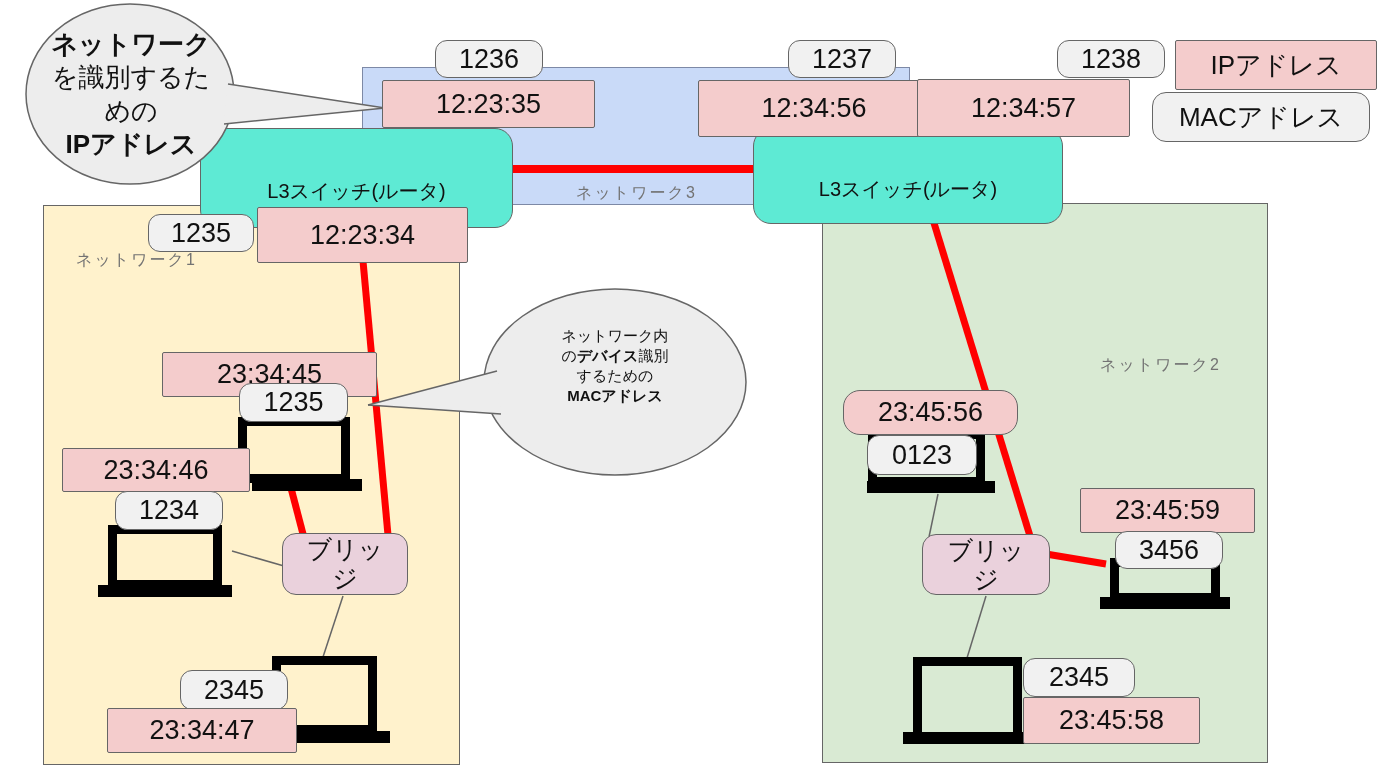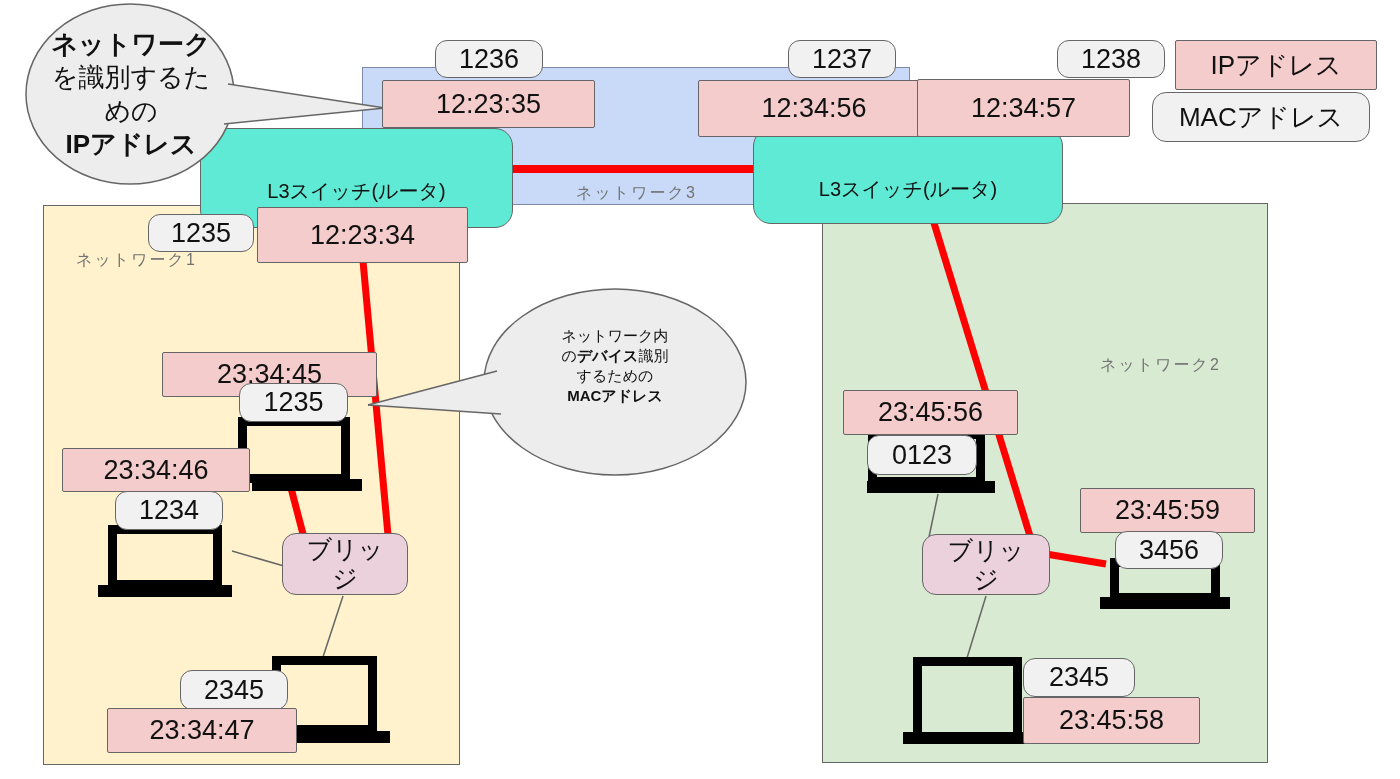--- a/index.html
+++ b/index.html
@@ -129,21 +129,21 @@
   <div class="addr mac" style="left:148px;top:214px;width:106px;height:38px;">1235</div>
   <div class="addr ip" style="left:257px;top:207px;width:211px;height:56px;">12:23:34</div>
 
   <div class="addr ip" style="left:162px;top:345px;width:215px;height:45px;margin-top:7px;">23:34:45</div>
   <div class="addr mac" style="left:239px;top:383px;width:109px;height:39px;">1235</div>
   <div class="addr ip" style="left:62px;top:448px;width:188px;height:44px;">23:34:46</div>
   <div class="addr mac" style="left:115px;top:491px;width:108px;height:39px;">1234</div>
   <div class="addr mac" style="left:180px;top:670px;width:108px;height:40px;">2345</div>
   <div class="addr ip" style="left:107px;top:708px;width:190px;height:45px;">23:34:47</div>
 
-  <div class="addr ip" style="left:843px;top:390px;width:175px;height:45px;">23:45:56</div>
+  <div class="addr ip" style="left:843px;top:390px;width:175px;height:45px;border-radius:17px;">23:45:56</div>
   <div class="addr mac" style="left:867px;top:435px;width:110px;height:40px;">0123</div>
   <div class="addr ip" style="left:1080px;top:488px;width:175px;height:45px;">23:45:59</div>
   <div class="addr mac" style="left:1115px;top:531px;width:108px;height:38px;">3456</div>
   <div class="addr mac" style="left:1023px;top:658px;width:112px;height:39px;">2345</div>
   <div class="addr ip" style="left:1023px;top:697px;width:177px;height:47px;">23:45:58</div>
 
   <div class="addr ip" style="left:1175px;top:40px;width:202px;height:50px;font-size:26px;">IPアドレス</div>
   <div class="addr mac" style="left:1152px;top:92px;width:218px;height:50px;font-size:26px;border-radius:14px;">MACアドレス</div>
 
 </div>

